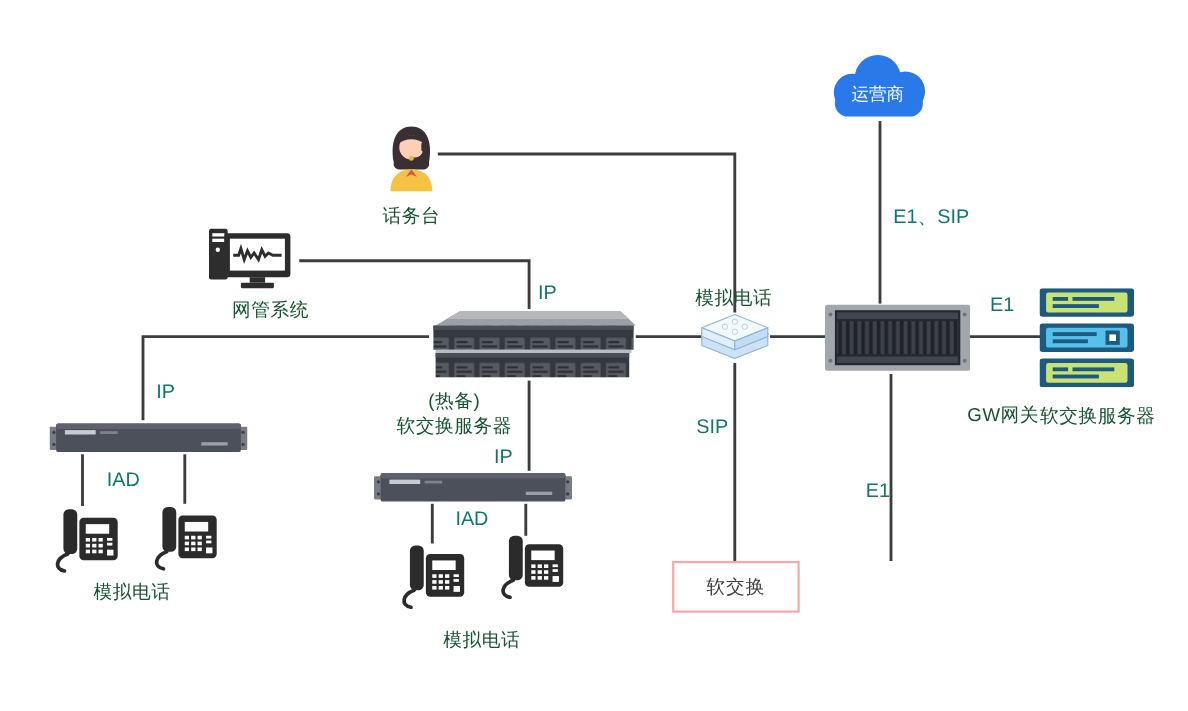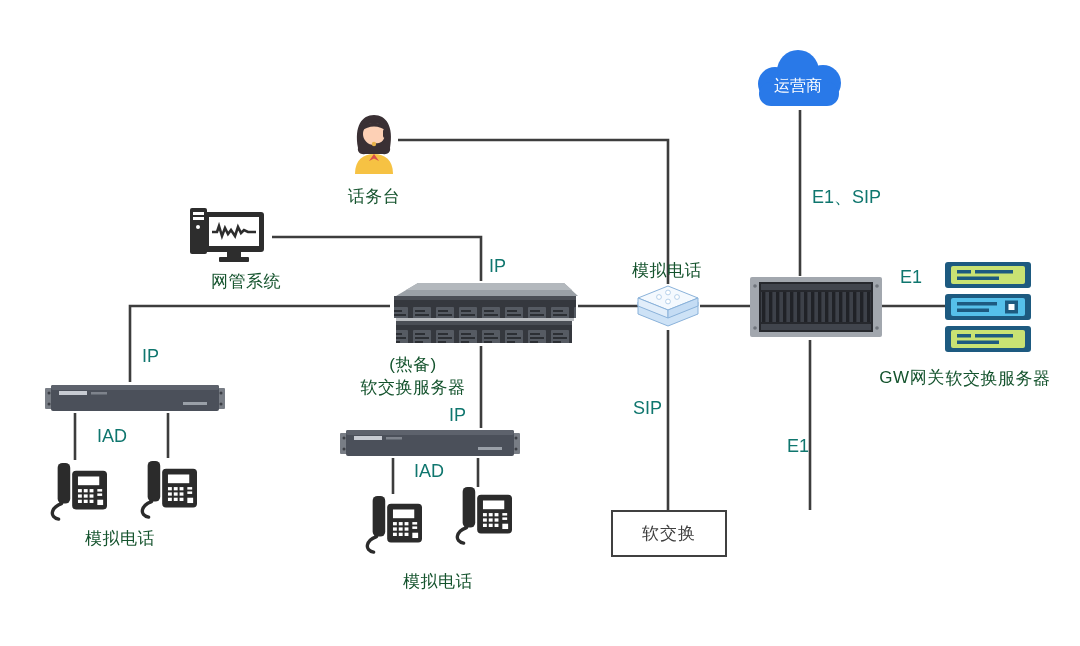--- a/index.html
+++ b/index.html
@@ -9,21 +9,21 @@
   }
   .wires{position:absolute;left:0;top:0;width:1080px;height:646px;pointer-events:none;}
   .node{position:absolute;}
   .lbl{position:absolute;font-size:17px;color:#14532d;letter-spacing:.5px;white-space:nowrap;}
   .lbl.center{text-align:center;}
   .elbl{position:absolute;font-size:18px;color:#0f766e;white-space:nowrap;}
   .cloud-wrap{position:absolute;left:748px;top:46px;width:100px;height:62px;}
   .cloud-wrap svg{position:absolute;left:0;top:0;}
   .cloud-text{position:absolute;left:0;top:30px;width:100%;text-align:center;color:#fff;font-size:16px;}
   .rectbox{
-    position:absolute;border:2px solid #404040;background:#fff;
+    position:absolute;border:2px solid #fca5a5;background:#fff;
     display:flex;align-items:center;justify-content:center;font-size:17px;color:#3f3f3f;letter-spacing:1px;
   }
 </style>
 </head>
 <body>
 
 <div class="canvas">
 
   <svg width="0" height="0" style="position:absolute">
     <defs>
@@ -253,17 +253,17 @@
       </svg>
   </div>
   <div class="lbl center" style="left:388px;top:570px;width:100px">模拟电话</div>
 
   <div class="rectbox" style="left:611px;top:510px;width:112px;height:43px">软交换</div>
 
   <div class="elbl" style="left:812px;top:185px">E1、SIP</div>
   <div class="elbl" style="left:489px;top:256px">IP</div>
   <div class="elbl" style="left:142px;top:346px">IP</div>
   <div class="elbl" style="left:449px;top:405px">IP</div>
-  <div class="elbl" style="left:633px;top:398px">SIP</div>
+  <div class="elbl" style="left:633px;top:378px">SIP</div>
   <div class="elbl" style="left:787px;top:436px">E1</div>
   <div class="elbl" style="left:900px;top:267px">E1</div>
 
 </div>
 
 </body></html>

